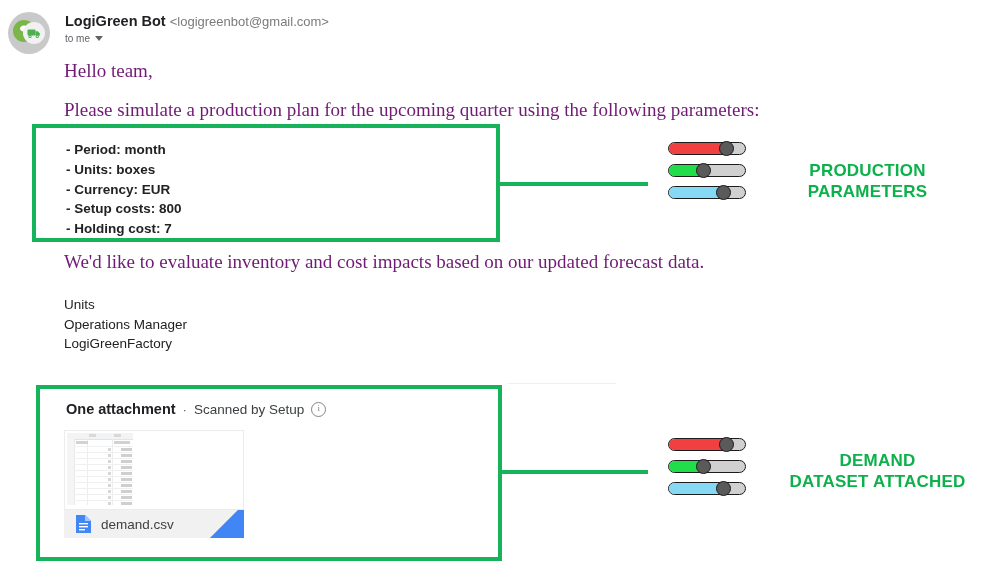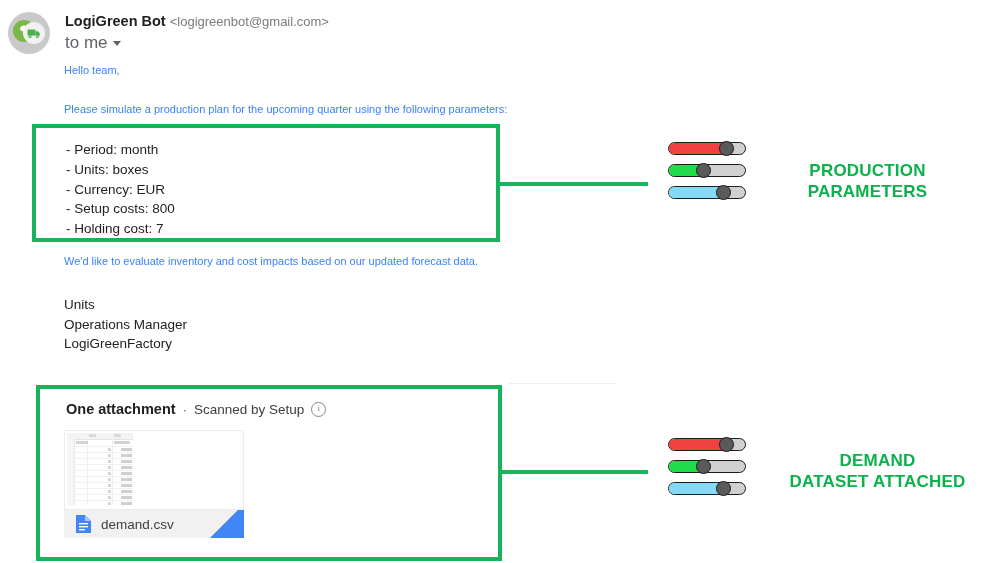--- a/index.html
+++ b/index.html
@@ -19,38 +19,38 @@
     position:absolute;left:8px;top:12px;width:42px;height:42px;
     border-radius:50%;background:#c9c9c9;
     display:flex;align-items:center;justify-content:center;
   }
   .avatar svg{display:block;}
 
   
   .sender-line{position:absolute;left:65px;top:12px;white-space:nowrap;font-size:14.5px;line-height:18px;}
   .sender-name{font-weight:bold;color:#202124;font-size:14.5px;}
   .sender-mail{color:#7b7b7b;font-size:13px;}
-  .to-line{position:absolute;left:65px;top:33px;font-size:17px;color:#5f6368;display:flex;align-items:center;gap:5px;}
+  .to-line{position:absolute;left:65px;top:33px;font-size:10px;color:#5f6368;display:flex;align-items:center;gap:5px;}
   .caret{width:0;height:0;border-left:4px solid transparent;border-right:4px solid transparent;border-top:5px solid #5f6368;display:inline-block;}
 
   
-  .btxt{position:absolute;font-size:11px;line-height:19px;color:#3b82f6;white-space:nowrap;}
+  .btxt{position:absolute;font-size:19px;line-height:19px;color:#701a75;white-space:nowrap;font-family:Liberation Serif, serif;}
   .p-hello{left:64px;top:61px;}
   .p-please{left:64px;top:100px;}
   .p-eval{left:64px;top:252px;}
   .sig{position:absolute;left:64px;top:295px;font-size:13.5px;line-height:19.5px;color:#222;}
   .sig div{white-space:nowrap;}
 
   
   .hbox{position:absolute;border:4px solid #17b35b;background:transparent;box-sizing:border-box;}
   #params-box{left:32px;top:124px;width:468px;height:118px;}
   #attach-box{left:36px;top:385px;width:466px;height:176px;}
 
   .param-list{position:absolute;left:30px;top:12px;font-size:13.5px;line-height:19.8px;color:#222;}
-  .param-list div{white-space:nowrap;}
+  .param-list div{white-space:nowrap;font-weight:bold;}
 
   
   .connector{position:absolute;height:4px;background:#17b35b;}
   #conn-top{left:500px;top:182px;width:148px;}
   #conn-bottom{left:502px;top:470px;width:146px;}
 
   
   .sliders{position:absolute;width:90px;}
   #sliders-top{left:668px;top:141px;}
   #sliders-bottom{left:668px;top:437px;}

